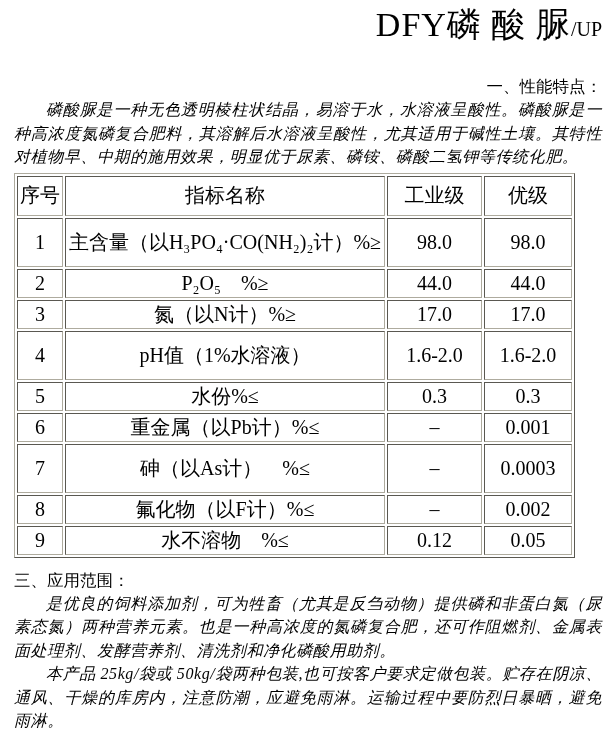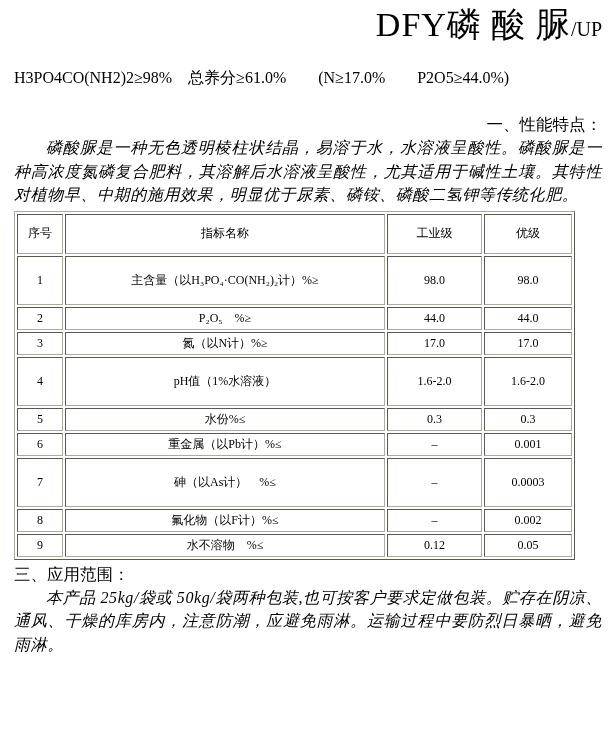--- a/index.html
+++ b/index.html
@@ -24,60 +24,59 @@
     font-size:16px;
     line-height:20px;
     white-space:pre;
   }
 
   .sec-heading {
     font-size:16.5px;
     line-height:22px;
   }
   .mt-top { margin-top:26px;text-align:right; }
-  .mt-sec { margin-top:4px; }
+  .mt-sec { margin-top:12px; }
 
   .body-para {
     font-size:16px;
     line-height:23.5px;
     text-indent:2em;
     text-align:justify;
     letter-spacing:0.6px;
     font-style:italic;
   }
 
   table.spec {
     margin-top:4px;
     table-layout:fixed;
     width:561px;
     border:1px outset #aeab9e;
     border-spacing:2px;
     background:#ffffff;
-    font-size:12px;
+    font-size:20px;
   }
   table.spec th, table.spec td {
     border:1px inset #aeab9e;
     text-align:center;
     vertical-align:middle;
     font-weight:normal;
     padding:0 2px;
     overflow:hidden;
   }
   table.spec th { height:38px; }
   table.spec td { height:21px; }
   table.spec tr.tall td { height:47px; }
 </style>
 </head>
 <body>
 
 <div class="page">
 
   <div class="title"><span>DFY磷 酸 脲</span><span class="title-suffix">/UP</span></div>
 
-  <div class="spec-line">H3PO4CO(NH2)2≥98%　总养分≥61.0%　　(N≥17.0%　　P2O5≥44.0%)</div>
 
   <div class="sec-heading mt-top">一、性能特点：</div>
   <div class="body-para">磷酸脲是一种无色透明棱柱状结晶，易溶于水，水溶液呈酸性。磷酸脲是一种高浓度氮磷复合肥料，其溶解后水溶液呈酸性，尤其适用于碱性土壤。其特性对植物早、中期的施用效果，明显优于尿素、磷铵、磷酸二氢钾等传统化肥。</div>
 
 
   <table class="spec">
     <colgroup>
       <col style="width:46px">
         <col style="width:320px">
         <col style="width:95px">
@@ -141,16 +140,17 @@
     <tr>
       <td>9</td>
       <td>水不溶物　%≤</td>
       <td>0.12</td>
       <td>0.05</td>
     </tr>
   </tbody>
     </table>
 
   <div class="sec-heading mt-sec">三、应用范围：</div>
+  <div class="body-para">是优良的饲料添加剂，可为牲畜（尤其是反刍动物）提供磷和非蛋白氮（尿素态氮）两种营养元素。也是一种高浓度的氮磷复合肥，还可作阻燃剂、金属表面处理剂、发酵营养剂、清洗剂和净化磷酸用助剂。</div>
 
   <div class="body-para">本产品 25kg/袋或 50kg/袋两种包装,也可按客户要求定做包装。贮存在阴凉、通风、干燥的库房内，注意防潮，应避免雨淋。运输过程中要防烈日暴晒，避免雨淋。</div>
 
 </div>
 
 </body></html>

